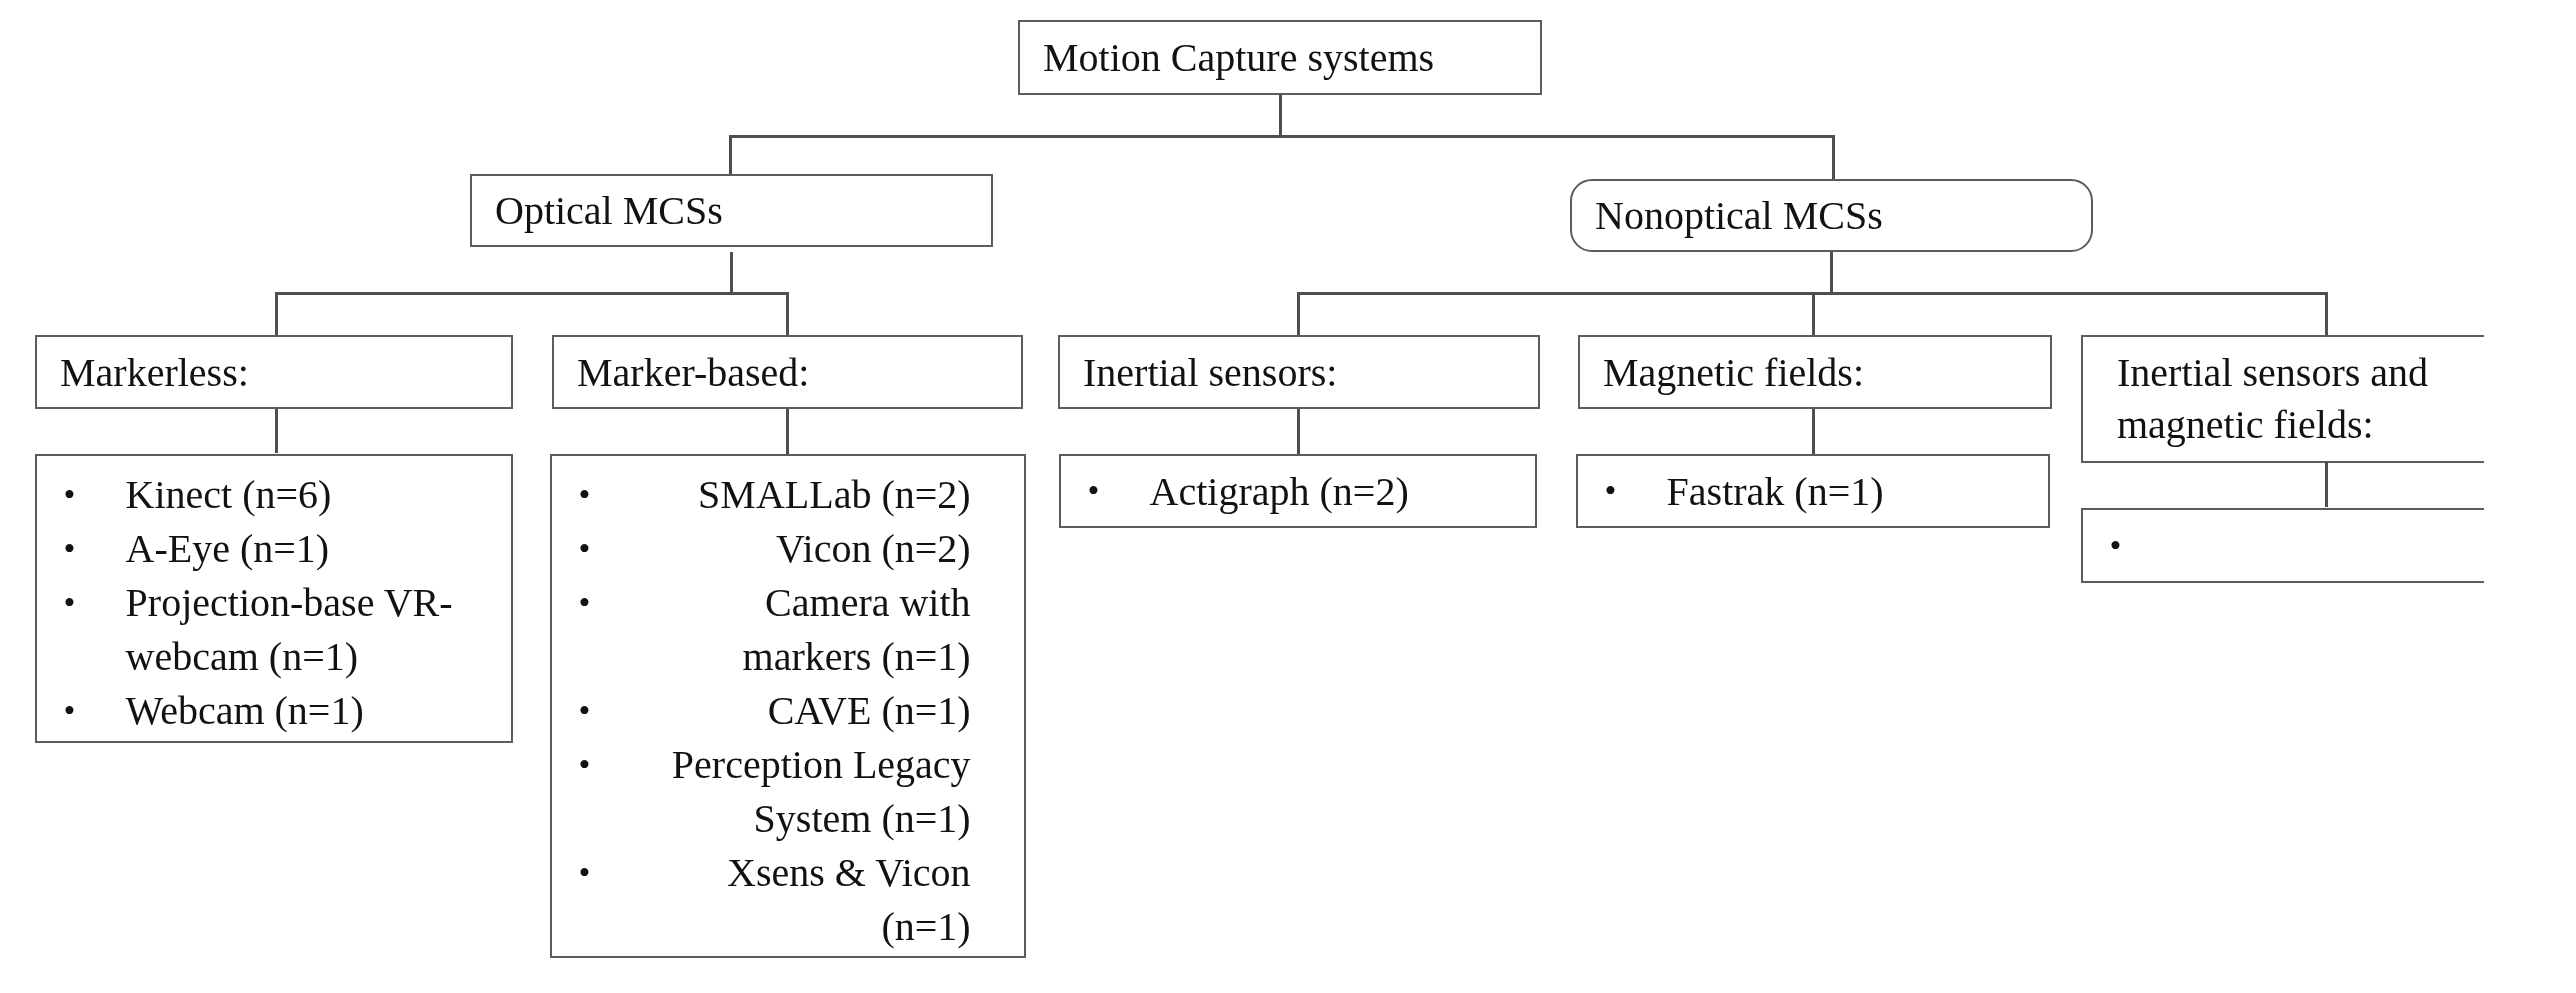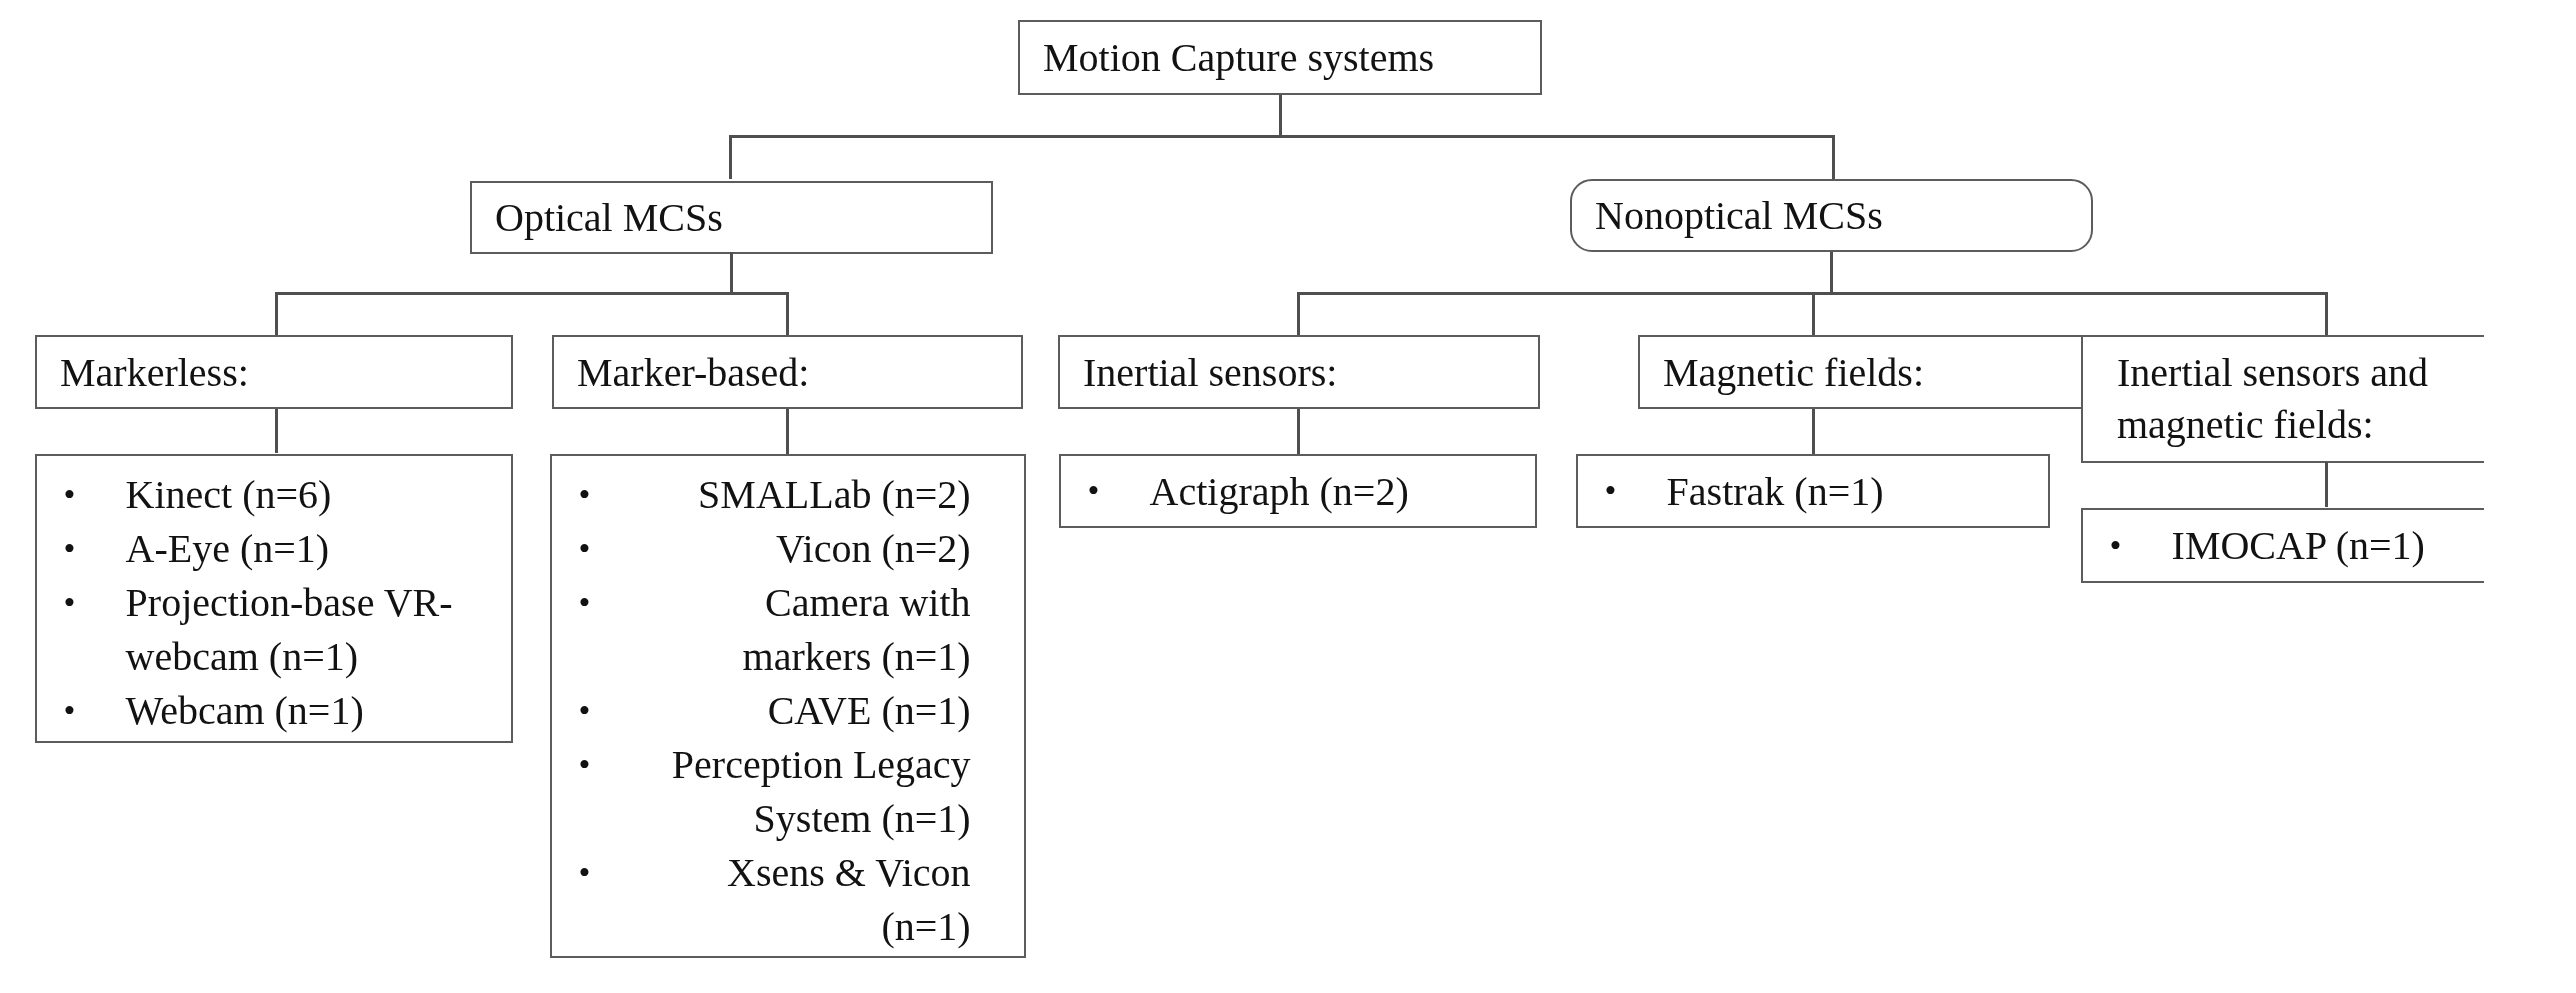--- a/index.html
+++ b/index.html
@@ -27,21 +27,21 @@
 
   <div class="box hdr" style="left:1018px;top:19.5px;width:524px;height:75px;">
     <span>Motion Capture systems</span>
   </div>
 
   <div class="line vline" style="left:1279px;top:95px;height:43px;"></div>
   <div class="line hline" style="left:729px;top:135px;width:1106px;"></div>
   <div class="line vline" style="left:729px;top:135px;height:44px;"></div>
   <div class="line vline" style="left:1832px;top:135px;height:44px;"></div>
 
-  <div class="box hdr" style="left:470px;top:181px;width:523px;height:73px;">
+  <div class="box hdr" style="left:470px;top:174px;width:523px;height:73px;">
     <span>Optical MCSs</span>
   </div>
   <div class="box hdr" style="left:1570px;top:179px;width:523px;height:73px;border-radius:22px;">
     <span>Nonoptical MCSs</span>
   </div>
 
   <div class="line vline" style="left:730px;top:252px;height:41px;"></div>
   <div class="line hline" style="left:275px;top:292px;width:514px;"></div>
   <div class="line vline" style="left:275px;top:292px;height:43px;"></div>
   <div class="line vline" style="left:786px;top:292px;height:43px;"></div>
@@ -54,21 +54,21 @@
 
   <div class="box hdr" style="left:35px;top:335px;width:478px;height:74px;">
     <span>Markerless:</span>
   </div>
   <div class="box hdr" style="left:1058px;top:335px;width:482px;height:74px;">
     <span>Inertial sensors:</span>
   </div>
   <div class="box hdr" style="left:552px;top:335px;width:471px;height:74px;">
     <span>Marker-based:</span>
   </div>
-  <div class="box hdr" style="left:1638px;top:335px;width:474px;height:74px;">
+  <div class="box hdr" style="left:1578px;top:335px;width:474px;height:74px;">
     <span>Magnetic fields:</span>
   </div>
   <div class="box hdr2" style="left:2081px;top:335px;width:476px;height:128px;">
     <span>Inertial sensors and magnetic fields:</span>
   </div>
 
   <div class="line vline" style="left:275px;top:409px;height:44px;"></div>
   <div class="line vline" style="left:786px;top:409px;height:45px;"></div>
   <div class="line vline" style="left:1297px;top:409px;height:45px;"></div>
   <div class="line vline" style="left:1812px;top:409px;height:45px;"></div>
@@ -125,17 +125,16 @@
     <span>Actigraph (n=2)</span>
   </div>
 
   <div class="box leaf" style="left:1576px;top:454px;width:474px;height:74px;">
     <span class="bullet">•</span>
     <span>Fastrak (n=1)</span>
   </div>
 
   <div class="box leaf" style="left:2081px;top:508px;width:476px;height:75px;">
     <span class="bullet">•</span>
-    <span>IMOCAP (n=1)</span>
   </div>
 
 </div>
 
 
 </body></html>

